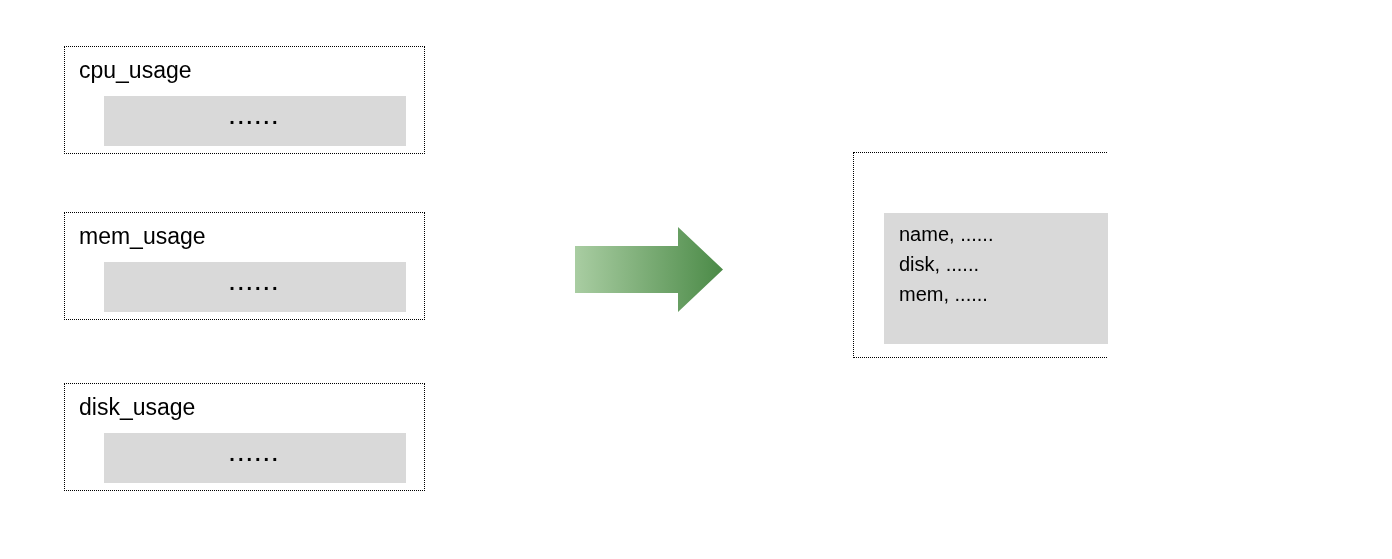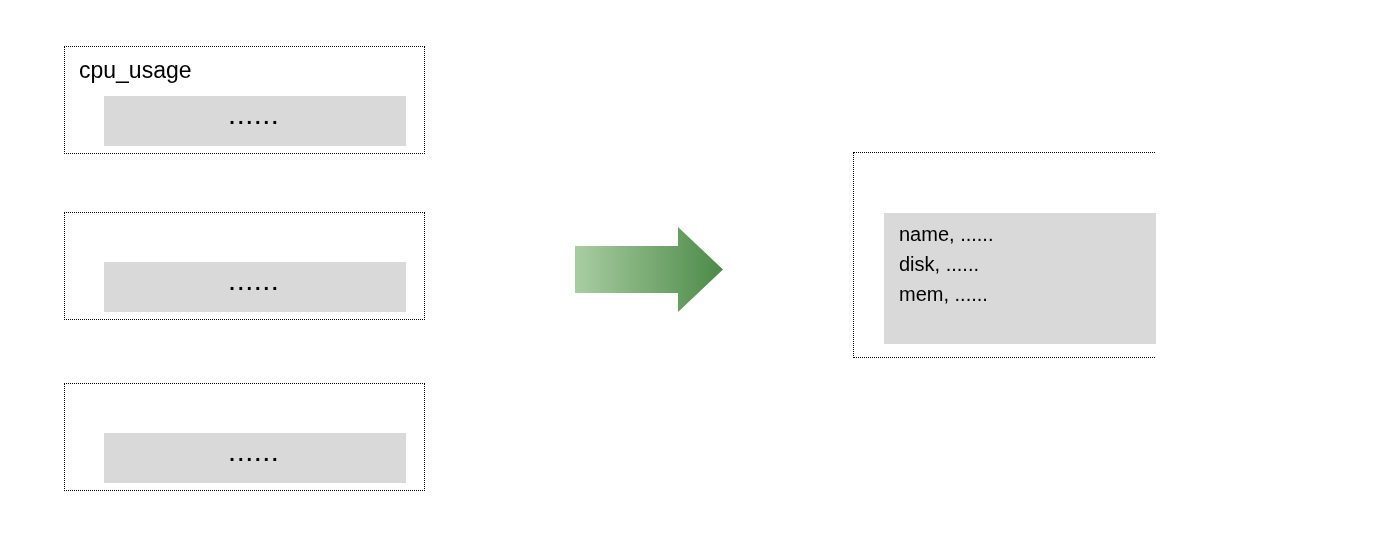--- a/index.html
+++ b/index.html
@@ -8,21 +8,20 @@
     background: #ffffff;
     font-family: "Liberation Sans", sans-serif;
     color: #000000;
   }
   .canvas {
     position: relative;
     width: 1108px;
     height: 559px;
     background: #ffffff;
     overflow: hidden;
-    padding-left: 48px;
   }
   .dotted-box {
     position: absolute;
     border: 1px dotted #000000;
     background: #ffffff;
     box-sizing: border-box;
   }
   .box-label {
     position: absolute;
     left: 14px;
@@ -89,26 +88,28 @@
 <div class="canvas">
 
   <div class="dotted-box src-box" style="top:46px">
     <div class="box-label">cpu_usage</div>
     <div class="gray-panel">
       <span class="dots">......</span>
     </div>
   </div>
 
   <div class="dotted-box src-box" style="top:212px">
+    <div class="box-label">mem_usage</div>
     <div class="gray-panel">
       <span class="dots">......</span>
     </div>
   </div>
 
   <div class="dotted-box src-box" style="top:383px">
+    <div class="box-label">disk_usage</div>
     <div class="gray-panel">
       <span class="dots">......</span>
     </div>
   </div>
 
   <div class="arrow-wrap">
     <svg width="148" height="85" viewBox="0 0 148 85" xmlns="http://www.w3.org/2000/svg">
       <defs>
         <linearGradient id="arrowGrad" x1="0" y1="0" x2="1" y2="0">
           <stop offset="0" stop-color="#a9cda2"></stop>

